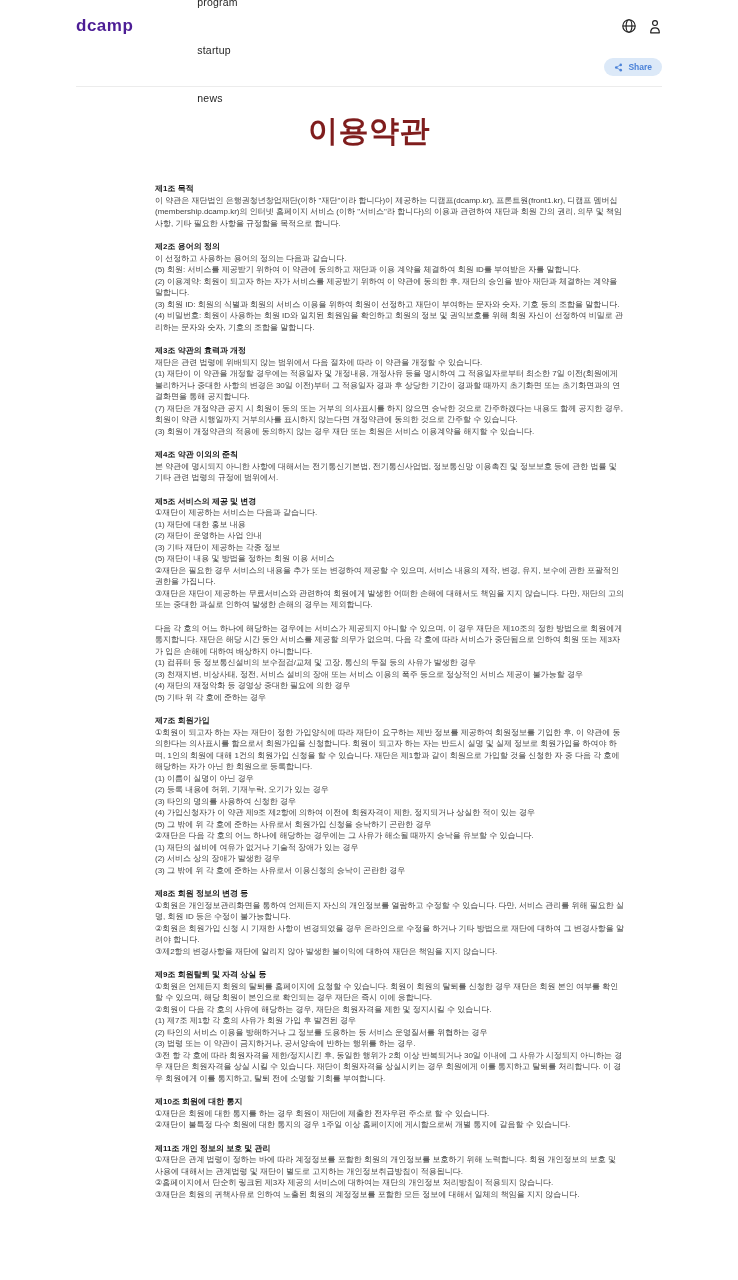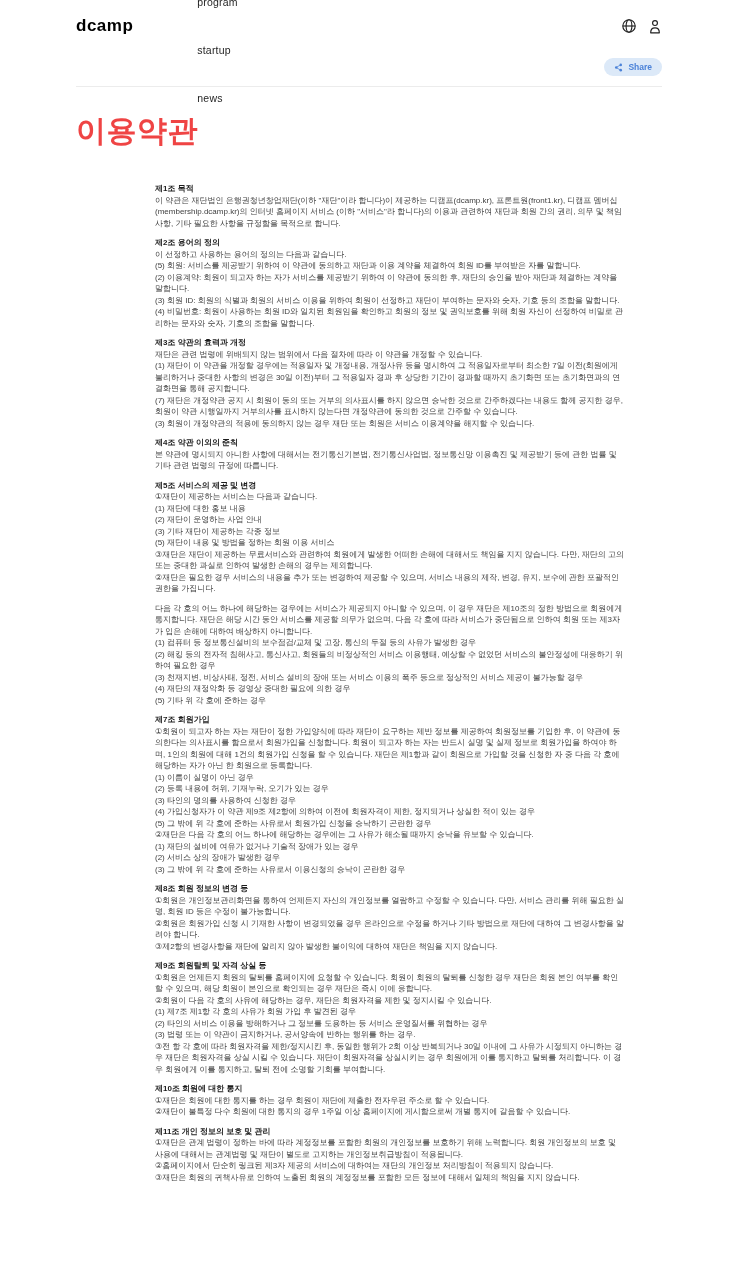--- a/index.html
+++ b/index.html
@@ -7,21 +7,21 @@
     width: 738px; height: 1280px;
     background: #ffffff;
     font-family: "Liberation Sans", "DejaVu Sans", sans-serif;
     overflow: hidden;
   }
   .container { width: 586px; margin: 0 auto; position: relative; }
 
   
   .site-header { display: flex; align-items: center; height: 50px; padding-top: 2px; }
   .logo {
-    font-size: 17px; font-weight: 700; color: #000000;
+    font-size: 17px; font-weight: 700; color: #4c1d95;
     letter-spacing: 0.5px; cursor: pointer;
   }
   .nav { display: flex; margin-left: 64px; gap: 36px; flex-direction: column; }
   .nav a {
     font-size: 10.5px; color: #1f1f1f; text-decoration: none;
     letter-spacing: 0.2px; cursor: pointer;
   }
   .header-icons { margin-left: auto; display: flex; align-items: center; gap: 11px; }
   .header-icons .hicon { display: inline-flex; cursor: pointer; }
   .hicon svg { display: block; }
@@ -34,31 +34,31 @@
     border: none; border-radius: 9px;
     font-family: inherit; font-size: 8.5px; font-weight: 600;
     padding: 4px 10px; cursor: pointer;
   }
   .share-btn svg { display: block; }
 
   .divider { border: none; border-top: 1px solid #ececec; }
 
   
   .page-title {
-    font-size: 30px; font-weight: 700; color: #ef4444;
-    margin-top: 24px; letter-spacing: 0.5px;
+    font-size: 30px; font-weight: 700; color: #7f1d1d;
+    margin-top: 24px; letter-spacing: 0.5px; text-align: center;
   }
 
   
   .terms {
     margin-top: 31px; margin-left: 79px; width: 470px;
     font-size: 8px; line-height: 11.5px; color: #3f3f3f;
     word-break: break-all;
   }
-  .t-section { margin-bottom: 8px; }
+  .t-section { margin-bottom: 8px; margin-top: 12px; }
   .t-heading {
     font-size: 8px; font-weight: 700; color: #1c1c1c; line-height: 11.5px;
   }
   .t-para { margin: 0; }
 </style>
 </head>
 <body>
 
 <div class="container">
 
@@ -123,38 +123,37 @@
   <div class="t-section">
     <h3 class="t-heading">제3조 약관의 효력과 개정</h3>
   <p class="t-para">재단은 관련 법령에 위배되지 않는 범위에서 다음 절차에 따라 이 약관을 개정할 수 있습니다.</p>
         <p class="t-para">(1) 재단이 이 약관을 개정할 경우에는 적용일자 및 개정내용, 개정사유 등을 명시하여 그 적용일자로부터 최소한 7일 이전(회원에게 불리하거나 중대한 사항의 변경은 30일 이전)부터 그 적용일자 경과 후 상당한 기간이 경과할 때까지 초기화면 또는 초기화면과의 연결화면을 통해 공지합니다.</p>
         <p class="t-para">(7) 재단은 개정약관 공지 시 회원이 동의 또는 거부의 의사표시를 하지 않으면 승낙한 것으로 간주하겠다는 내용도 함께 공지한 경우, 회원이 약관 시행일까지 거부의사를 표시하지 않는다면 개정약관에 동의한 것으로 간주할 수 있습니다.</p>
         <p class="t-para">(3) 회원이 개정약관의 적용에 동의하지 않는 경우 재단 또는 회원은 서비스 이용계약을 해지할 수 있습니다.</p>
       </div>
 
   <div class="t-section">
     <h3 class="t-heading">제4조 약관 이외의 준칙</h3>
-  <p class="t-para">본 약관에 명시되지 아니한 사항에 대해서는 전기통신기본법, 전기통신사업법, 정보통신망 이용촉진 및 제공받기 등에 관한 법률 및 기타 관련 법령의 규정에 따릅니다.</p>
+  <p class="t-para">본 약관에 명시되지 아니한 사항에 대해서는 전기통신기본법, 전기통신사업법, 정보통신망 이용촉진 및 정보보호 등에 관한 법률 및 기타 관련 법령의 규정에 범위에서.</p>
       </div>
 
   <div class="t-section">
     <h3 class="t-heading">제5조 서비스의 제공 및 변경</h3>
   <p class="t-para">①재단이 제공하는 서비스는 다음과 같습니다.</p>
         <p class="t-para">(1) 재단에 대한 홍보 내용</p>
         <p class="t-para">(2) 재단이 운영하는 사업 안내</p>
         <p class="t-para">(3) 기타 재단이 제공하는 각종 정보</p>
         <p class="t-para">(5) 재단이 내용 및 방법을 정하는 회원 이용 서비스</p>
+        <p class="t-para">②재단은 필요한 경우 서비스의 내용을 추가 또는 변경하여 제공할 수 있으며, 서비스 내용의 제작, 변경, 유지, 보수에 관한 포괄적인 권한을 가집니다.</p>
         <p class="t-para">③재단은 재단이 제공하는 무료서비스와 관련하여 회원에게 발생한 어떠한 손해에 대해서도 책임을 지지 않습니다. 다만, 재단의 고의 또는 중대한 과실로 인하여 발생한 손해의 경우는 제외합니다.</p>
-        <p class="t-para">②재단은 필요한 경우 서비스의 내용을 추가 또는 변경하여 제공할 수 있으며, 서비스 내용의 제작, 변경, 유지, 보수에 관한 포괄적인 권한을 가집니다.</p>
       </div>
 
   <div class="t-section">
   <p class="t-para">다음 각 호의 어느 하나에 해당하는 경우에는 서비스가 제공되지 아니할 수 있으며, 이 경우 재단은 제10조의 정한 방법으로 회원에게 통지합니다. 재단은 해당 시간 동안 서비스를 제공할 의무가 없으며, 다음 각 호에 따라 서비스가 중단됨으로 인하여 회원 또는 제3자가 입은 손해에 대하여 배상하지 아니합니다.</p>
         <p class="t-para">(1) 컴퓨터 등 정보통신설비의 보수점검/교체 및 고장, 통신의 두절 등의 사유가 발생한 경우</p>
-        <p class="t-para">(2) 해킹 등의 전자적 침해사고, 통신사고, 회원들의 비정상적인 서비스 이용행태, 예상할 수 없었던 서비스의 불안정성에 대응하기 위하여 필요한 경우</p>
         <p class="t-para">(3) 천재지변, 비상사태, 정전, 서비스 설비의 장애 또는 서비스 이용의 폭주 등으로 정상적인 서비스 제공이 불가능할 경우</p>
         <p class="t-para">(4) 재단의 재정악화 등 경영상 중대한 필요에 의한 경우</p>
         <p class="t-para">(5) 기타 위 각 호에 준하는 경우</p>
       </div>
 
   <div class="t-section">
     <h3 class="t-heading">제7조 회원가입</h3>
   <p class="t-para">①회원이 되고자 하는 자는 재단이 정한 가입양식에 따라 재단이 요구하는 제반 정보를 제공하여 회원정보를 기입한 후, 이 약관에 동의한다는 의사표시를 함으로서 회원가입을 신청합니다. 회원이 되고자 하는 자는 반드시 실명 및 실제 정보로 회원가입을 하여야 하며, 1인의 회원에 대해 1건의 회원가입 신청을 할 수 있습니다. 재단은 제1항과 같이 회원으로 가입할 것을 신청한 자 중 다음 각 호에 해당하는 자가 아닌 한 회원으로 등록합니다.</p>
         <p class="t-para">(1) 이름이 실명이 아닌 경우</p>
         <p class="t-para">(2) 등록 내용에 허위, 기재누락, 오기가 있는 경우</p>

